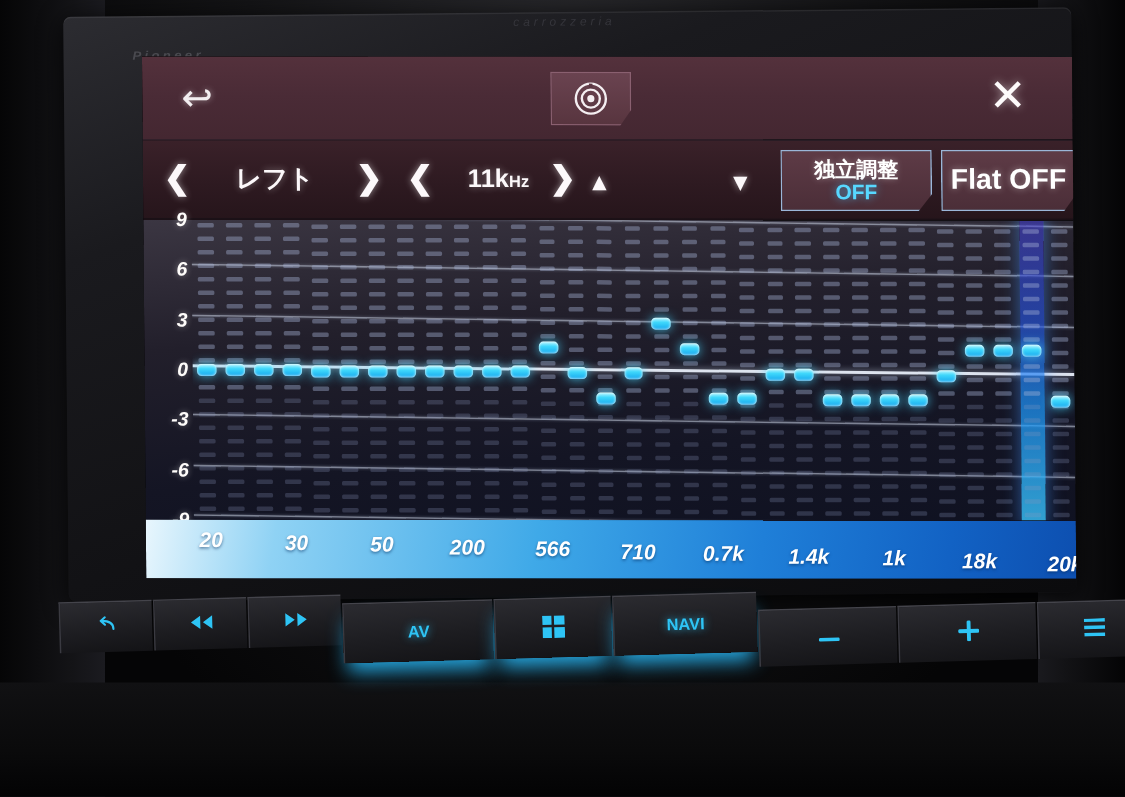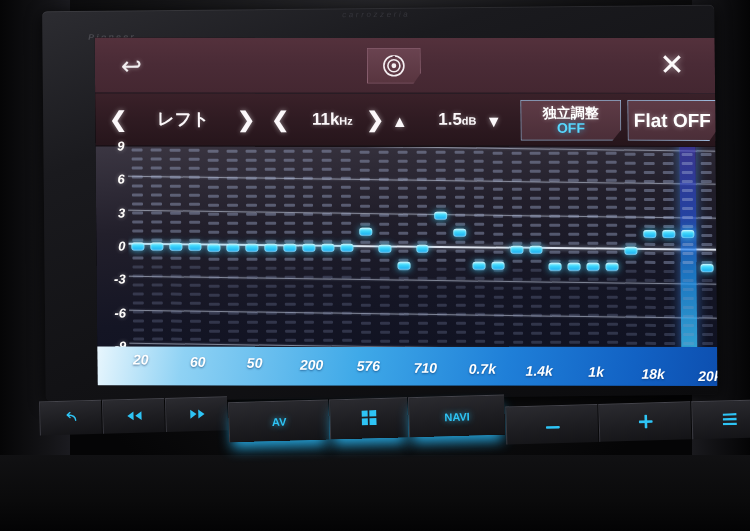--- a/index.html
+++ b/index.html
@@ -275,21 +275,20 @@
       <div class="ctrlbar">
         <div class="chev" id="c-prev">❮</div>
         <div class="ctrl-val" id="c-chan">レフト</div>
         <div class="chev" id="c-next">❯</div>
 
         <div class="chev" id="c-fprev">❮</div>
         <div class="ctrl-val" id="c-freq"><span>11k</span><span class="unit">Hz</span></div>
         <div class="chev" id="c-fnext">❯</div>
 
         <div class="chev" id="c-up">▴</div>
-        <div class="ctrl-val" id="c-db"><span>1.5</span><span class="unit">dB</span></div>
         <div class="chev" id="c-down">▾</div>
 
         <div class="pill" id="b-flat">
           <span class="pill-big">Flat OFF</span>
         </div>
 
         <div class="pill" id="b-indep">
           <span class="pill-l1">独立調整</span>
           <span class="pill-l2">OFF</span>
         </div>
@@ -1085,24 +1084,24 @@
               <div class="tick dim" style="top: 159.065px; left: 4.1729px; width: 10.6219px;"></div>
               <div class="tick dim" style="top: 168.065px; left: 4.1729px; width: 10.6219px;"></div>
               <div class="tick dim" style="top: 177.065px; left: 4.1729px; width: 10.6219px;"></div>
               <div class="tick dim" style="top: 186.065px; left: 4.1729px; width: 10.6219px;"></div>
               <div class="tick dim" style="top: 195.065px; left: 4.1729px; width: 10.6219px;"></div>
               <div class="knob" style="top: 116.731px; left: 3.00449px; width: 12.9588px;"></div>
             </div>
           </div>
         <div class="freq-strip" id="freq-strip">
             <div class="flab" style="left: 23.4839px; top: 5px; width: 40px; text-align: center;">20</div>
-            <div class="flab" style="left: 80.3871px; top: 6.55px; width: 40px; text-align: center;">60</div>
+            <div class="flab" style="left: 80.3871px; top: 6.55px; width: 40px; text-align: center;">30</div>
             <div class="flab" style="left: 137.29px; top: 8.1px; width: 40px; text-align: center;">50</div>
             <div class="flab" style="left: 194.194px; top: 9.65px; width: 40px; text-align: center;">200</div>
-            <div class="flab" style="left: 251.097px; top: 11.2px; width: 40px; text-align: center;">576</div>
+            <div class="flab" style="left: 251.097px; top: 11.2px; width: 40px; text-align: center;">566</div>
             <div class="flab" style="left: 308px; top: 12.75px; width: 40px; text-align: center;">710</div>
             <div class="flab" style="left: 364.903px; top: 14.3px; width: 40px; text-align: center;">0.7k</div>
             <div class="flab" style="left: 421.806px; top: 15.85px; width: 40px; text-align: center;">1.4k</div>
             <div class="flab" style="left: 478.71px; top: 17.4px; width: 40px; text-align: center;">1k</div>
             <div class="flab" style="left: 535.613px; top: 18.95px; width: 40px; text-align: center;">18k</div>
             <div class="flab" style="left: 592.516px; top: 20.5px; width: 40px; text-align: center;">20k</div>
           </div>
       </div>
 
     </div>

